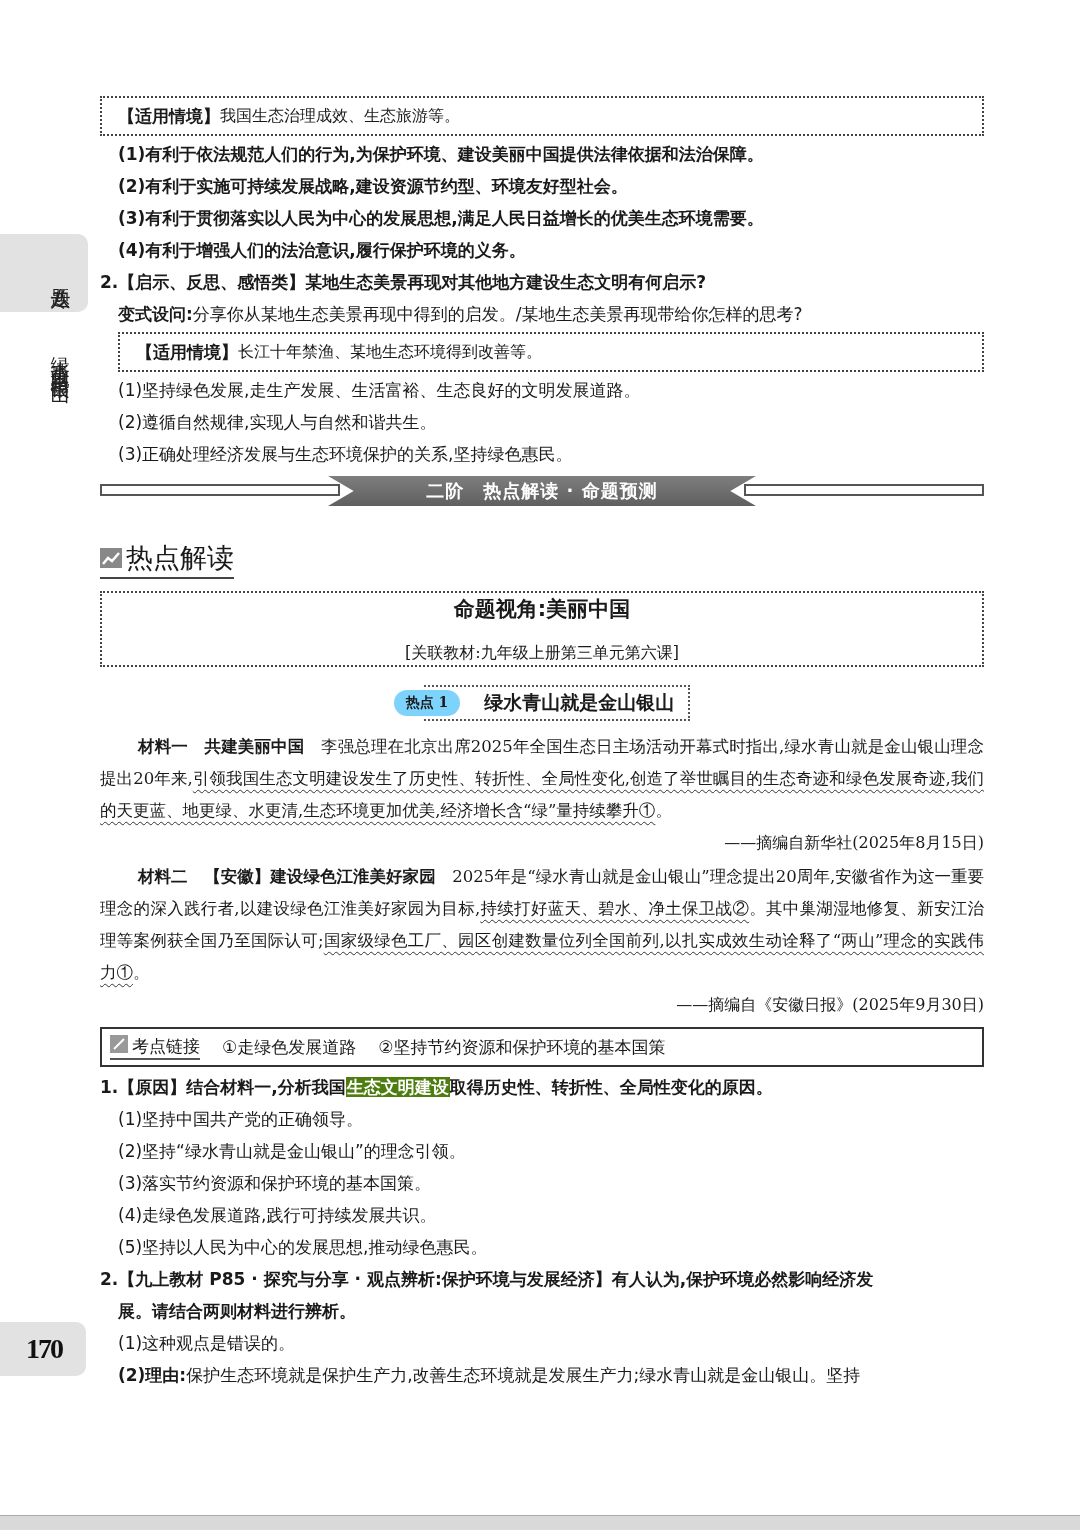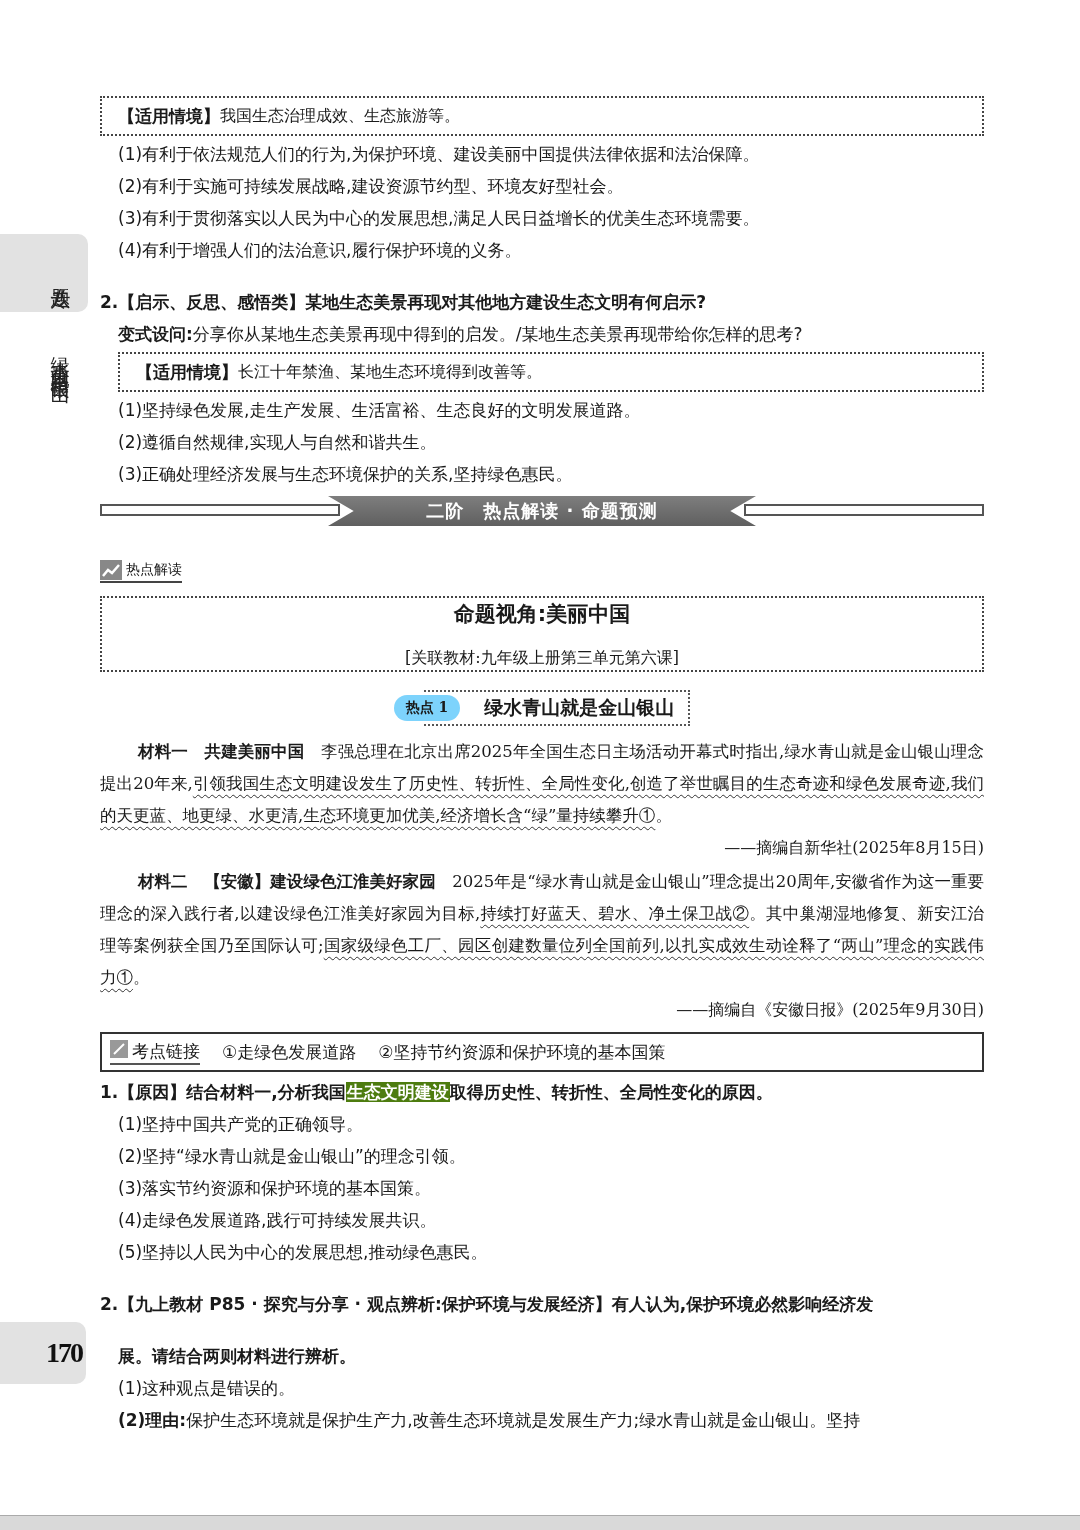--- a/index.html
+++ b/index.html
@@ -10,54 +10,54 @@
       position: absolute; left: 0; top: 234px; width: 88px; height: 78px;
       background: #e2e2e2; border-radius: 0 10px 10px 0;
       display: flex; align-items: center; justify-content: flex-end; padding-right: 16px;
     }
     .side-tab-text { writing-mode: vertical-rl; font-size: 20px; line-height: 22px; letter-spacing: 1px; color: #222; }
     .side-title {
       position: absolute; left: 46px; top: 342px; width: 28px;
       writing-mode: vertical-rl; font-size: 19px; letter-spacing: 3px; color: #222; line-height: 26px;
     }
     .page-tab {
-      position: absolute; left: 0; top: 1322px; width: 86px; height: 62px;
+      position: absolute; left: 0; top: 1322px; width: 86px; height: 54px;
       background: #e2e2e2; border-radius: 0 10px 10px 0;
-      display: flex; align-items: center; justify-content: flex-end; padding-right: 4px;
+      display: flex; align-items: center; justify-content: flex-end; padding-right: 24px;
     }
     .page-num { font-family: "Liberation Serif", serif; font-weight: bold; font-size: 28px; letter-spacing: -2px; color: #111; }
 
     .content { position: absolute; left: 100px; top: 12px; width: 884px; }
 
     .dotted-box {
       border: 2px dotted #444; padding: 6px 16px;
       font-size: 17px; height: 40px; display: flex; align-items: center;
     }
     .tag { font-weight: bold; }
     .serifish { font-family: "DejaVu Serif", "Liberation Serif", serif; font-size: 16px; }
 
     .line { font-size: 17px; height: 32px; line-height: 32px; white-space: nowrap; }
     .indent { padding-left: 18px; }
-    .bold { font-weight: bold; margin-top: 20px; }
+    .bold { font-weight: bold; }
 
     .banner { position: relative; height: 48px; margin-top: 6px; }
     .banner-line {
       position: absolute; top: 8px; height: 12px; border: 2px solid #555; background: #fff;
     }
     .banner-center {
       position: absolute; left: 228px; top: 0; width: 428px; height: 30px;
       background: linear-gradient(#7e7e7e, #5f5f5f);
       clip-path: polygon(0 0, 100% 0, 94% 50%, 100% 100%, 0 100%, 6% 50%);
       display: flex; align-items: center; justify-content: center;
       color: #fff; font-weight: bold; font-size: 18px; letter-spacing: 1px;
     }
 
     .section-head { display: inline-flex; align-items: center; gap: 4px; margin-top: 16px; border-bottom: 2px solid #444; padding-bottom: 1px; }
     .trend-icon { width: 22px; height: 20px; background: #888; display: inline-block; position: relative; }
-    .section-head-text { font-size: 14px; }
+    .section-head-text { font-size: 27px; }
 
     .topic-box {
       margin-top: 12px; border: 2px dotted #444; height: 76px;
       display: flex; flex-direction: column; align-items: center; justify-content: center; gap: 14px;
     }
     .topic-title { font-size: 21px; font-weight: bold; }
     .topic-sub { font-family: "DejaVu Serif", serif; font-size: 16px; margin-top: 6px; }
 
     .hot-wrap { display: flex; justify-content: center; margin-top: 18px; }
     .hot-box {
@@ -97,21 +97,21 @@
 </div>
 
 <div class="content">
 
   
   <div class="dotted-box" style="margin-top:84px;">
     <span class="tag">【适用情境】</span>
     <span class="serifish">我国生态治理成效、生态旅游等。</span>
   </div>
 
-  <div style="margin-top:2px;">
+  <div style="margin-top:2px;font-weight:bold;">
     <div class="line indent">(1)有利于依法规范人们的行为,为保护环境、建设美丽中国提供法律依据和法治保障。</div>
     <div class="line indent">(2)有利于实施可持续发展战略,建设资源节约型、环境友好型社会。</div>
     <div class="line indent">(3)有利于贯彻落实以人民为中心的发展思想,满足人民日益增长的优美生态环境需要。</div>
     <div class="line indent">(4)有利于增强人们的法治意识,履行保护环境的义务。</div>
   </div>
 
   <div class="line bold">
     <span>2.</span><span>【启示、反思、感悟类】</span><span>某地生态美景再现对其他地方建设生态文明有何启示?</span>
   </div>
   <div class="line indent">

